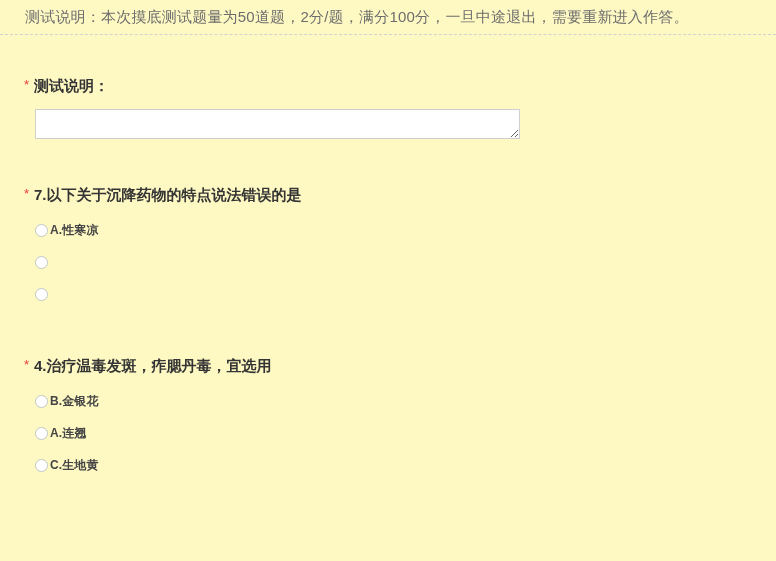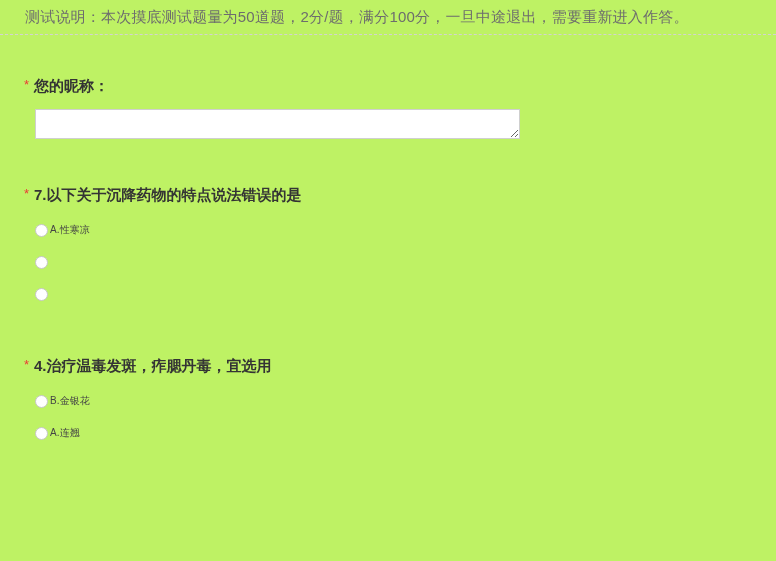--- a/index.html
+++ b/index.html
@@ -11,21 +11,21 @@
     width: 776px;
     height: 561px;
     overflow: hidden;
     font-family: "Liberation Sans", "DejaVu Sans", sans-serif;
     -webkit-font-smoothing: antialiased;
   }
   .page {
     position: relative;
     width: 776px;
     height: 561px;
-    background: #bef264;
+    background: #fef9c3;
     box-sizing: border-box;
   }
 
   
   .intro-block {
     padding: 0 25px;
   }
   .intro-text {
     color: #6d6d6d;
     font-size: 15px;
@@ -108,39 +108,40 @@
     width: 13px;
     height: 13px;
     border: 1px solid #c6c6c6;
     border-radius: 50%;
     background: #fff;
     box-sizing: border-box;
     margin-right: 2px;
   }
   .option-label {
     color: #454545;
-    font-size: 10px;
+    font-size: 12px;
     line-height: 20px;
     letter-spacing: 0.1px;
+    font-weight: bold;
   }
 </style>
 </head>
 <body>
 
 <div class="page">
 
   <div class="intro-block">
     <div class="intro-text">测试说明：本次摸底测试题量为50道题，2分/题，满分100分，一旦中途退出，需要重新进入作答。</div>
   </div>
   <hr class="intro-divider">
 
   <div class="question nickname-block">
     <div class="q-title-row">
       <span class="req-star">*</span>
-      <span class="q-title">您的昵称：</span>
+      <span class="q-title">测试说明：</span>
     </div>
     <div class="nickname-input-wrap">
       <textarea class="nickname-input" rows="1" placeholder="" style=""></textarea>
     </div>
   </div>
 
   <div class="question choice-block">
     <div class="q-title-row">
       <span class="req-star">*</span>
       <span class="q-title">7.以下关于沉降药物的特点说法错误的是</span>
@@ -166,16 +167,20 @@
     </div>
     <div class="options">
       <div class="option-row">
         <span class="radio"></span>
         <span class="option-label">B.金银花</span>
       </div>
       <div class="option-row">
         <span class="radio"></span>
         <span class="option-label">A.连翘</span>
       </div>
+      <div class="option-row">
+        <span class="radio"></span>
+        <span class="option-label">C.生地黄</span>
+      </div>
     </div>
   </div>
 
 </div>
 
 </body></html>

